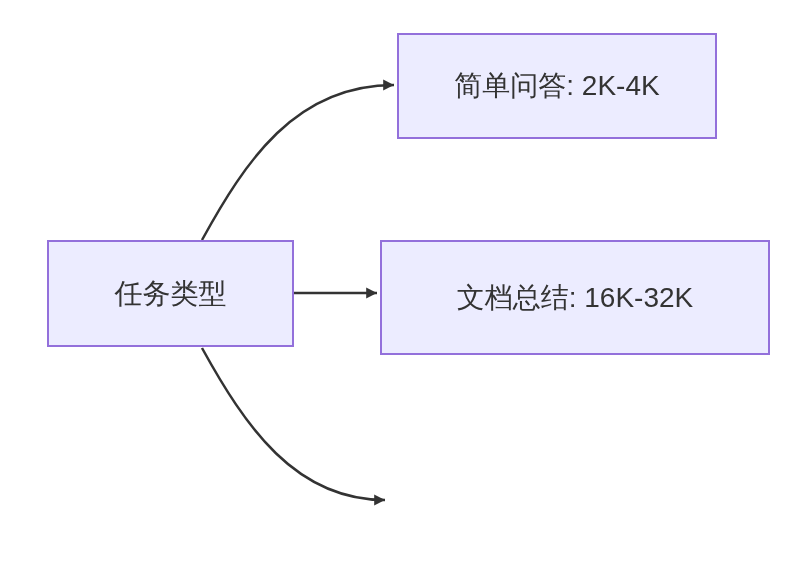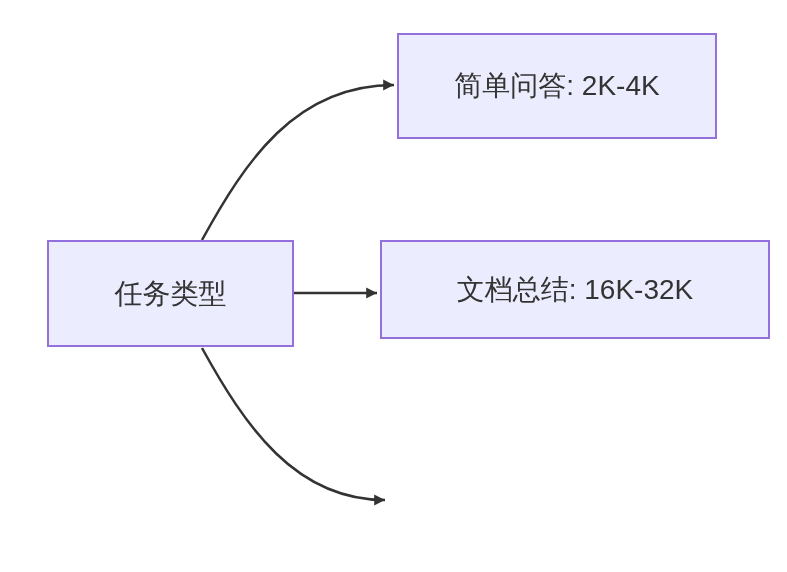--- a/index.html
+++ b/index.html
@@ -41,21 +41,21 @@
     align-items: center;
     justify-content: center;
     text-align: center;
     font-size: 28px;
     line-height: 1.2;
     color: var(--text, #333333);
     white-space: nowrap;
   }
   .node-root     { left: 31px;  top: 240px; width: 247px; height: 107px; margin-left: 16px; }
   .node-simpleqa { left: 397px; top: 33px;  width: 320px; height: 106px; align-items: center; }
-  .node-docsum   { left: 380px; top: 240px; width: 390px; height: 99px; }
+  .node-docsum   { left: 380px; top: 240px; width: 390px; height: 115px; }
   .node-multidoc { left: 388px; top: 445px; width: 375px; height: 108px; }
 </style>
 </head>
 <body>
 
 <div class="canvas">
 
   <svg class="edge-layer" width="787" height="572" viewBox="0 0 787 572" xmlns="http://www.w3.org/2000/svg">
     <defs>
       <marker id="arrowhead" viewBox="0 0 12 12" refX="11" refY="6" markerWidth="13" markerHeight="13" markerUnits="userSpaceOnUse" orient="auto">

